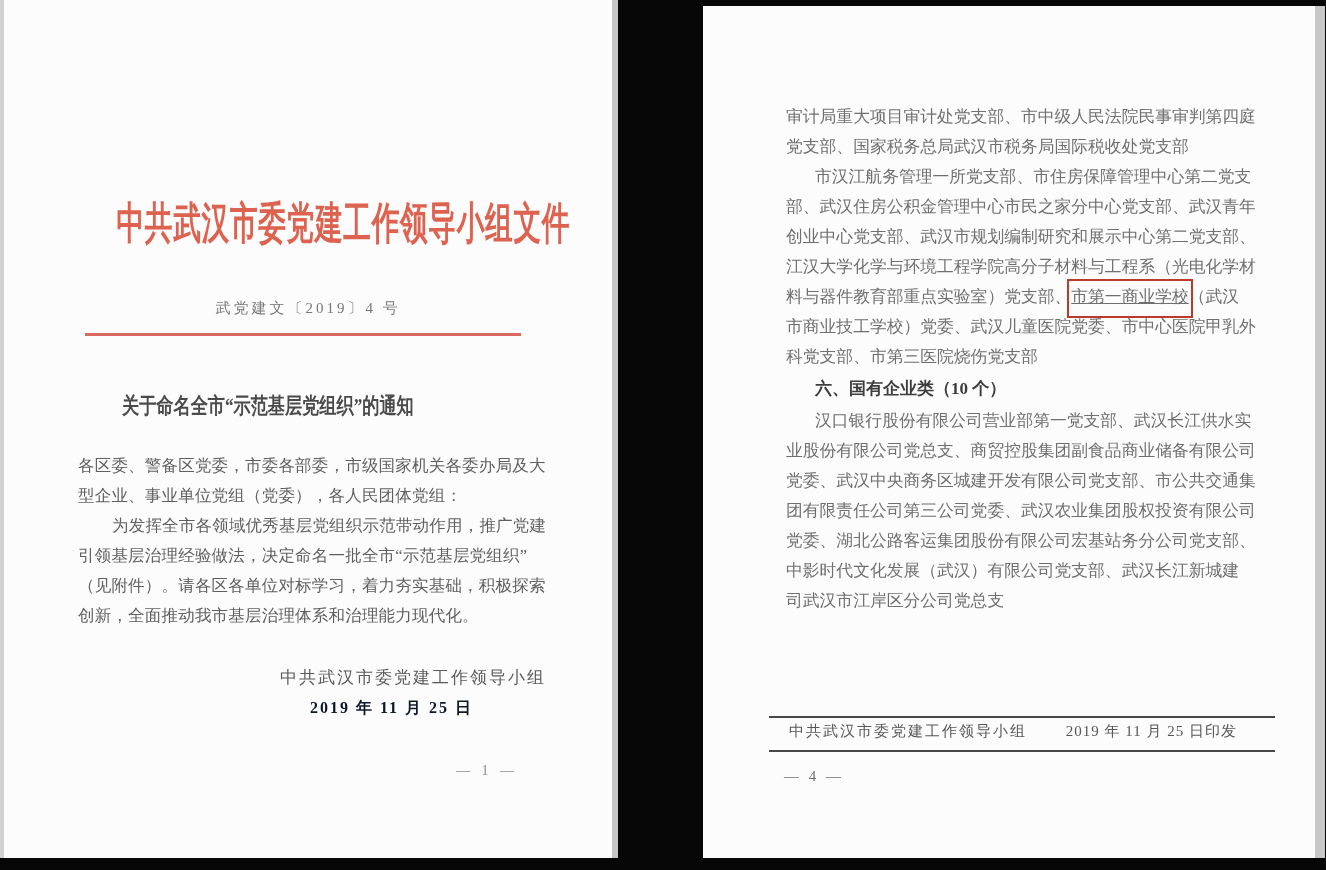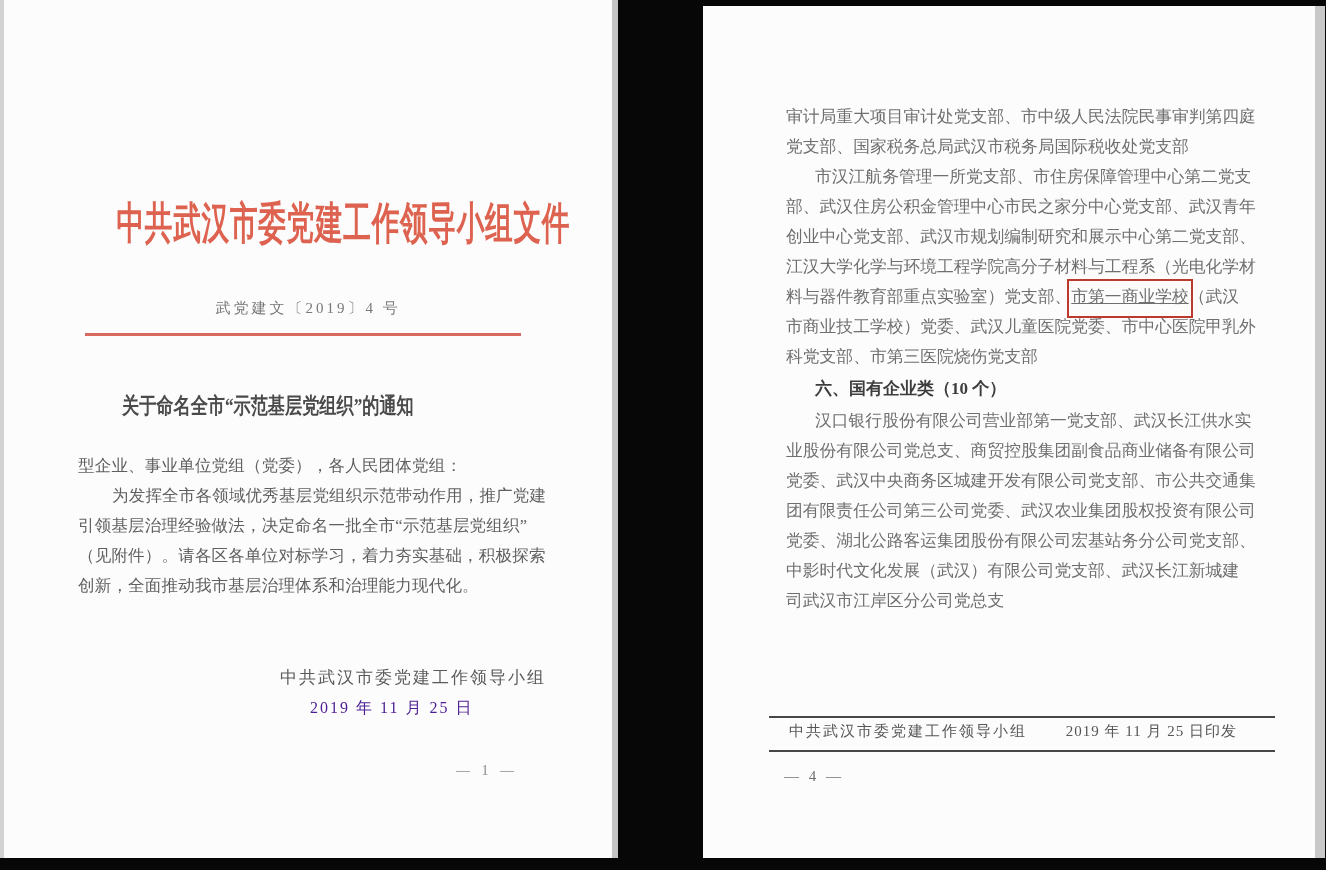--- a/index.html
+++ b/index.html
@@ -34,21 +34,21 @@
     font-size:22px;font-weight:bold;color:#4a4a4a;white-space:nowrap;
     transform:scaleX(0.78);transform-origin:left;
   }
   .lp-body{position:absolute;top:451px;left:74px;width:480px;}
   .bline{height:30px;line-height:30px;font-size:16.5px;letter-spacing:0.2px;
     color:#5f5f5f;white-space:nowrap;}
   .indent{padding-left:34px;}
   .lp-sign{position:absolute;top:666px;left:276px;font-size:17px;
     letter-spacing:2px;color:#5a5a5a;white-space:nowrap;}
   .lp-date{position:absolute;top:698px;left:306px;font-size:16px;
-    letter-spacing:2px;color:#4c1d95;white-space:nowrap;}
+    letter-spacing:2px;color:#0f172a;white-space:nowrap;font-weight:bold;}
   .lp-pageno{position:absolute;top:763px;left:428px;width:110px;text-align:center;
     font-size:14px;letter-spacing:4px;color:#8a8a8a;white-space:nowrap;}
   
   .rp-body{position:absolute;top:96px;left:83px;width:490px;}
   .rline{height:30px;line-height:30px;font-size:16.8px;letter-spacing:0;
     color:#6f6f6f;white-space:nowrap;}
   .rheading{font-weight:bold;color:#3d3d3d;padding-left:29px;
     margin-top:2px;margin-bottom:2px;font-size:17px;}
   .pindent{padding-left:29px;}
   .boxed{
@@ -70,20 +70,21 @@
 </style>
 </head>
 <body>
 
 <div class="page left-page">
   <div class="lp-header" style="color: rgb(221, 99, 80);">中共武汉市委党建工作领导小组文件</div>
   <div class="lp-docnum">武党建文〔2019〕4 号</div>
   <div class="lp-redline" style="background: rgb(216, 105, 95);"></div>
   <div class="lp-title">关于命名全市“示范基层党组织”的通知</div>
   <div class="lp-body">
+    <div class="bline">各区委、警备区党委，市委各部委，市级国家机关各委办局及大</div>
     <div class="bline">型企业、事业单位党组（党委），各人民团体党组：</div>
     <div class="bline indent">为发挥全市各领域优秀基层党组织示范带动作用，推广党建</div>
     <div class="bline">引领基层治理经验做法，决定命名一批全市“示范基层党组织”</div>
     <div class="bline">（见附件）。请各区各单位对标学习，着力夯实基础，积极探索</div>
     <div class="bline">创新，全面推动我市基层治理体系和治理能力现代化。</div>
   </div>
   <div class="lp-sign">中共武汉市委党建工作领导小组</div>
   <div class="lp-date">2019 年 11 月 25 日</div>
   <div class="lp-pageno">— 1 —</div>
 </div>

